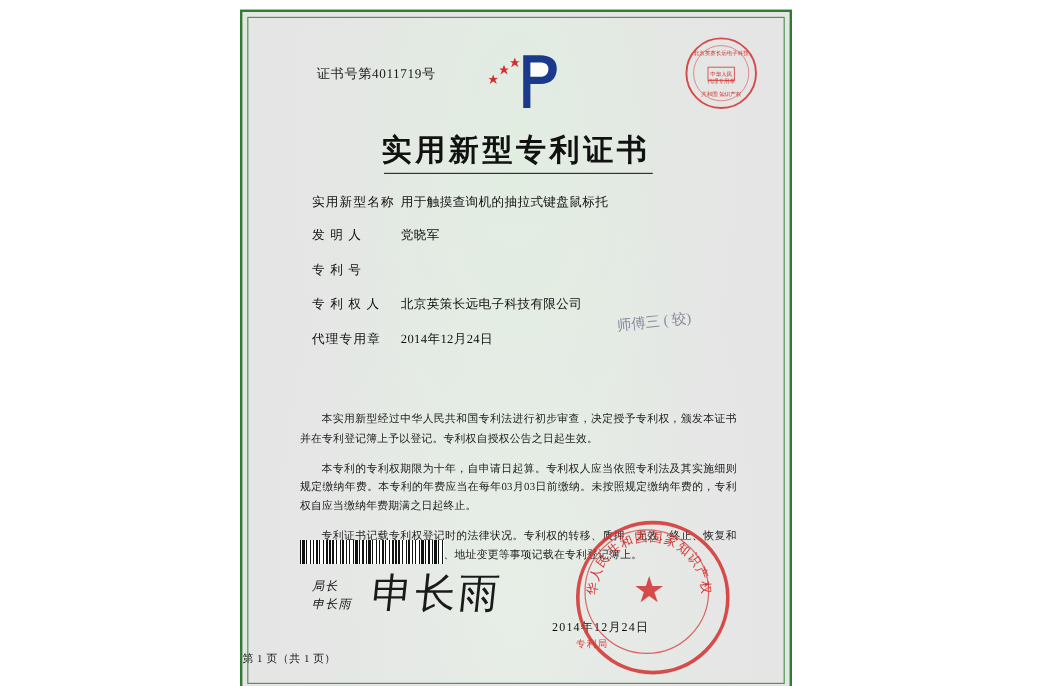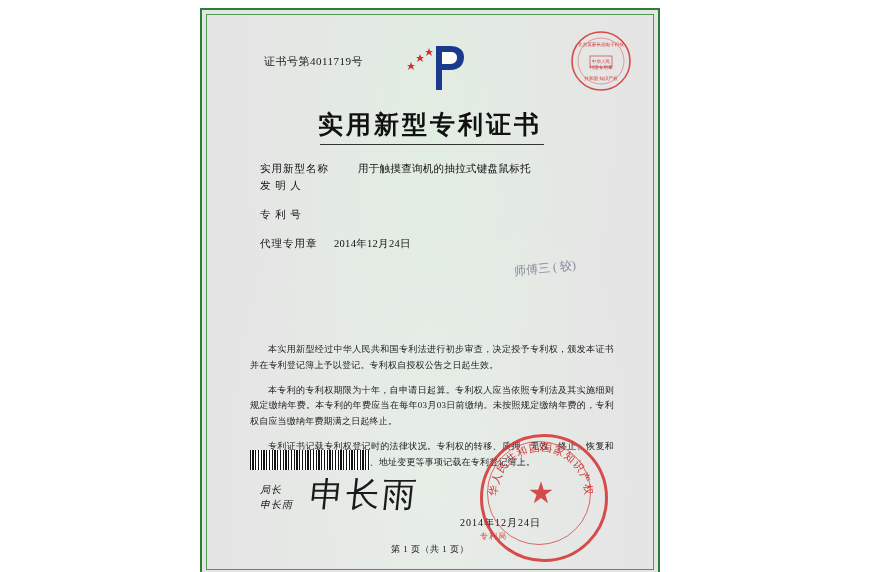--- a/index.html
+++ b/index.html
@@ -119,21 +119,21 @@
   .field-label {
     width: 74px;
     flex: 0 0 74px;
     letter-spacing: 1px;
   }
   .field-value {
     flex: 1;
     letter-spacing: 0.3px;
     font-family: Liberation Serif, serif;
   }
-  .field-row.tight { margin-bottom: 3px; gap: 24px; }
+  .field-row.tight { margin-bottom: 13px; }
 
   
   .scribble {
     position: absolute;
     left: 312px;
     top: 250px;
     font-size: 12px;
     color: #6b6b8a;
     transform: rotate(-6deg);
     font-family: "Liberation Serif", serif;
@@ -260,21 +260,21 @@
     color: #111;
     letter-spacing: 1px;
     white-space: nowrap;
   }
 
   
   .page-footer {
     position: absolute;
     left: 0; right: 0;
     bottom: 18px;
-    text-align: center;
+    text-align: left;
     font-size: 9px;
     color: #111;
     letter-spacing: 0.5px;
   }
 </style>
 </head>
 <body>
 
 <div class="page">
 
@@ -312,27 +312,32 @@
 
     <div class="fields">
 
       <div class="field-row tight">
         <div class="field-label">实用新型名称</div>
         <div class="field-value">用于触摸查询机的抽拉式键盘鼠标托</div>
       </div>
 
       <div class="field-row">
         <div class="field-label">发 明 人</div>
+        <div class="field-value">党晓军</div>
       </div>
 
       <div class="field-row">
         <div class="field-label">专 利 号</div>
       </div>
 
 
+      <div class="field-row">
+        <div class="field-label">专 利 权 人</div>
+        <div class="field-value">北京英策长远电子科技有限公司</div>
+      </div>
 
       <div class="field-row">
         <div class="field-label">代理专用章</div>
         <div class="field-value">2014年12月24日</div>
       </div>
 
     </div>
 
     <div class="scribble">师傅三 ( 较)</div>
 

